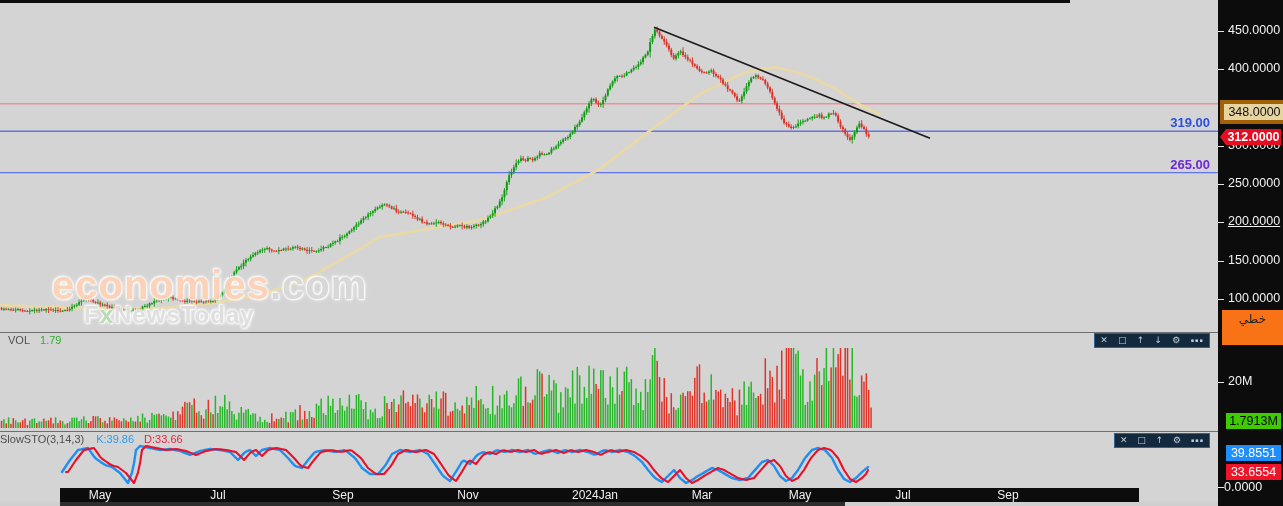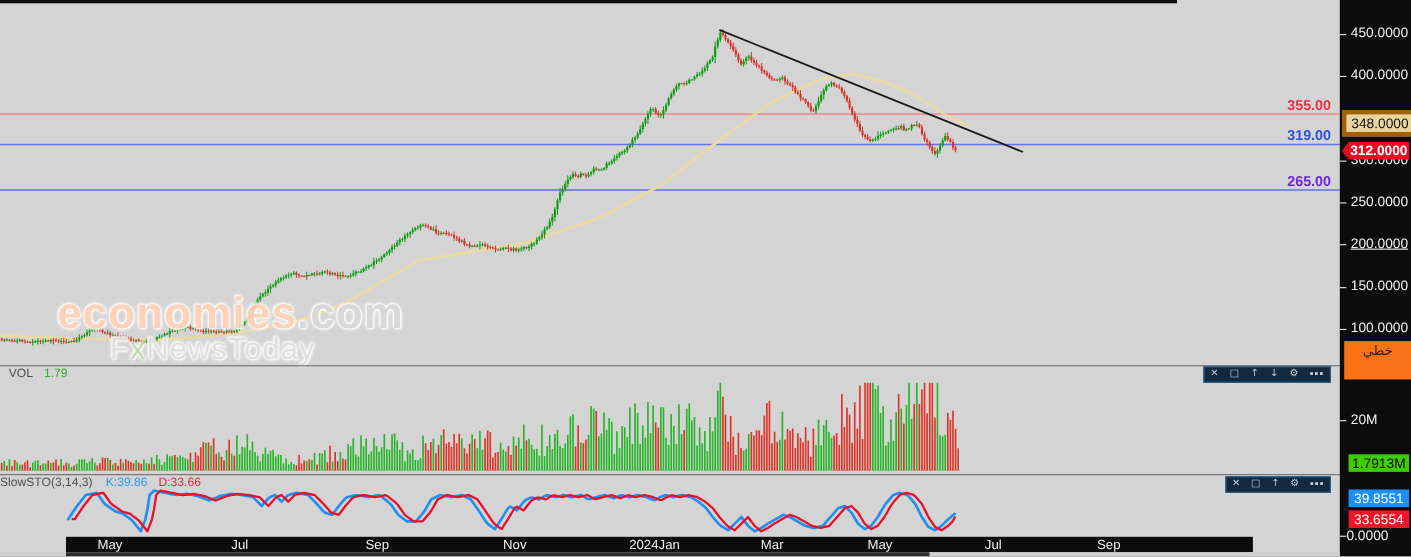--- a/index.html
+++ b/index.html
@@ -5,21 +5,21 @@
   html,body{margin:0;padding:0;background:#9a9a9a;}
   #app{position:relative;width:1283px;height:506px;background:#d4d4d4;overflow:hidden;
        font-family:"Liberation Sans","DejaVu Sans",sans-serif;}
   .abs{position:absolute;}
   #chart-svg{position:absolute;left:0;top:0;}
   .sep{position:absolute;left:0;width:1218px;height:1px;background:#6e6e6e;}
   
   #wm1{left:52px;top:263px;font-size:40px;font-weight:bold;letter-spacing:1px;opacity:.95;
        text-shadow:0 0 2px #fff,0 0 4px #fff,1px 1px 2px #fff,-1px -1px 2px #fff;white-space:nowrap;}
   #wm1 .brand{color:#ffd2b8;} #wm1 .suffix{color:#d9d9d9;}
-  #wm2{left:100px;top:301px;font-size:28px;font-weight:normal;letter-spacing:1px;color:#e0e0e0;opacity:.95;
+  #wm2{left:84px;top:301px;font-size:24px;font-weight:bold;letter-spacing:1px;color:#e0e0e0;opacity:.95;
        text-shadow:0 0 2px #fff,0 0 4px #fff,1px 1px 2px #fff,-1px -1px 2px #fff;white-space:nowrap;}
   #wm2 .wx{color:#b9dcb0;}
   
   .pane-header{font-size:11px;color:#4f4f4f;white-space:nowrap;}
   .pane-header .v-green{color:#2fae2f;margin-left:10px;}
   .pane-header .v-blue{color:#2d9bf0;margin-left:12px;}
   .pane-header .v-red{color:#e8243c;margin-left:10px;}
   
   .hline-label{left:1000px;width:210px;text-align:right;font-size:13px;font-weight:bold;}
   
@@ -1186,21 +1186,20 @@
         <rect x="865.60" y="373.3" width="1.5" height="54.7" fill="#e03328"></rect>
         <rect x="867.95" y="389.9" width="1.5" height="38.1" fill="#e03328"></rect>
         <rect x="870.30" y="407.5" width="1.5" height="20.5" fill="#e03328"></rect>
       </g>
       <g clip-path="url(#cs)">
         <polyline points="62,472.0 64,469.0 66,466.0 68,463.0 70,460.0 72,457.5 74,455.0 76,452.5 78,450.0 80,449.6 82,449.2 84,448.8 86,448.4 88,448.0 90,450.9 92,453.7 94,456.6 96,458.7 98,460.1 100,461.5 102,462.9 104,464.3 106,465.3 108,465.9 110,466.4 112,467.0 114,468.5 116,470.0 118,471.5 120,473.0 122,475.5 124,478.0 126,480.5 128,483.0 130,477.8 132,472.6 134,463.3 136,450.0 138,448.0 140,446.0 142,446.4 144,446.8 146,447.2 148,447.6 150,448.0 152,448.4 154,448.8 156,449.2 158,449.6 160,450.0 162,449.8 164,449.6 166,449.4 168,449.2 170,449.0 172,449.4 174,449.8 176,450.2 178,450.6 180,451.0 182,451.8 184,452.6 186,453.4 188,454.2 190,455.0 192,454.2 194,453.4 196,452.6 198,451.8 200,451.0 202,450.6 204,450.2 206,449.8 208,449.4 210,449.0 212,449.2 214,449.4 216,449.6 218,449.8 220,450.0 222,450.4 224,450.8 226,451.2 228,451.6 230,452.0 232,454.0 234,456.0 236,458.0 238,460.0 240,457.7 242,455.4 244,453.1 246,451.6 248,450.8 250,450.0 252,452.0 254,454.0 256,456.0 258,454.0 260,452.0 262,450.0 264,449.5 266,449.0 268,448.5 270,448.0 272,448.4 274,448.8 276,449.2 278,449.6 280,450.0 282,452.0 284,454.0 286,456.0 288,458.0 290,460.3 292,462.6 294,464.9 296,466.3 298,466.9 300,467.4 302,468.0 304,465.3 306,462.7 308,460.0 310,457.7 312,455.4 314,453.1 316,451.8 318,451.4 320,451.0 322,450.6 324,450.2 326,450.2 328,450.6 330,451.0 332,451.4 334,451.8 336,451.8 338,451.4 340,451.0 342,450.6 344,450.2 346,450.8 348,452.4 350,454.0 352,455.6 354,457.2 356,459.4 358,462.3 360,465.1 362,468.0 364,469.5 366,471.0 368,472.5 370,474.0 372,474.0 374,474.0 376,474.0 378,474.0 380,471.7 382,469.4 384,467.1 386,464.3 388,460.9 390,457.4 392,454.0 394,453.0 396,452.0 398,451.0 400,450.0 402,450.4 404,450.8 406,451.2 408,451.6 410,452.0 412,451.6 414,451.2 416,450.8 418,450.4 420,450.0 422,451.0 424,452.0 426,453.0 428,454.0 430,456.9 432,459.7 434,462.6 436,465.5 438,468.5 440,471.5 442,474.5 444,476.7 446,478.1 448,479.6 450,481.0 452,477.9 454,474.7 456,471.6 458,468.3 460,465.0 462,461.7 464,460.6 466,461.7 468,462.9 470,464.0 472,461.4 474,458.9 476,456.3 478,454.5 480,453.5 482,452.5 484,452.3 486,452.9 488,453.4 490,454.0 492,452.9 494,451.7 496,450.6 498,450.3 500,450.8 502,451.3 504,451.8 506,451.7 508,451.1 510,450.6 512,450.0 514,450.5 516,451.0 518,451.5 520,452.0 522,451.5 524,451.0 526,450.5 528,450.0 530,451.1 532,452.3 534,453.4 536,453.7 538,453.1 540,452.6 542,452.0 544,451.5 546,451.0 548,450.5 550,450.0 552,450.8 554,451.5 556,452.3 558,453.0 560,452.1 562,451.3 564,450.4 566,450.3 568,450.9 570,451.4 572,452.0 574,451.5 576,451.0 578,450.5 580,450.0 582,450.5 584,451.0 586,451.5 588,452.0 590,452.9 592,453.7 594,454.6 596,454.4 598,453.2 600,452.0 602,451.2 604,450.4 606,450.3 608,450.9 610,451.4 612,452.0 614,451.5 616,451.0 618,450.5 620,450.0 622,450.5 624,451.0 626,451.5 628,452.0 630,453.1 632,454.3 634,455.4 636,456.9 638,458.6 640,460.3 642,462.0 644,464.7 646,467.3 648,470.0 650,472.3 652,474.6 654,476.9 656,478.6 658,479.7 660,480.9 662,482.0 664,480.0 666,478.0 668,476.0 670,474.0 672,472.0 674,470.0 676,472.7 678,475.3 680,478.0 682,479.7 684,481.3 686,483.0 688,482.0 690,481.0 692,480.0 694,478.7 696,477.3 698,476.0 700,474.9 702,473.7 704,472.6 706,471.4 708,470.3 710,469.1 712,468.0 714,468.7 716,469.3 718,470.0 720,471.1 722,472.3 724,473.4 726,474.6 728,475.7 730,476.9 732,478.0 734,478.5 736,479.0 738,479.5 740,480.0 742,479.5 744,479.0 746,478.5 748,478.0 750,475.7 752,473.4 754,471.1 756,468.9 758,466.6 760,464.3 762,462.0 764,461.3 766,460.7 768,460.0 770,462.0 772,464.0 774,466.0 776,469.3 778,472.7 780,476.0 782,477.7 784,479.3 786,481.0 788,480.0 790,479.0 792,478.0 794,475.3 796,472.7 798,470.0 800,466.6 802,463.1 804,459.7 806,456.9 808,454.6 810,452.3 812,450.0 814,449.3 816,448.7 818,448.0 820,448.6 822,449.1 824,449.7 826,451.1 828,453.4 830,455.7 832,458.0 834,462.0 836,466.0 838,470.0 840,473.0 842,476.0 844,479.0 846,480.0 848,481.0 850,482.0 852,480.7 854,479.3 856,478.0 858,476.0 860,474.0 862,472.0 864,470.4 866,468.7 868,467.1" fill="none" stroke="#1f8ff2" stroke-width="2.4" stroke-linecap="round" stroke-linejoin="round"></polyline>
         <polyline points="66,472.0 68,472.0 70,469.0 72,466.0 74,463.0 76,460.0 78,457.5 80,455.0 82,452.5 84,450.0 86,449.6 88,449.2 90,448.8 92,448.4 94,448.0 96,450.9 98,453.7 100,456.6 102,458.7 104,460.1 106,461.5 108,462.9 110,464.3 112,465.3 114,465.9 116,466.4 118,467.0 120,468.5 122,470.0 124,471.5 126,473.0 128,475.5 130,478.0 132,480.5 134,483.0 136,477.8 138,472.6 140,463.3 142,450.0 144,448.0 146,446.0 148,446.4 150,446.8 152,447.2 154,447.6 156,448.0 158,448.4 160,448.8 162,449.2 164,449.6 166,450.0 168,449.8 170,449.6 172,449.4 174,449.2 176,449.0 178,449.4 180,449.8 182,450.2 184,450.6 186,451.0 188,451.8 190,452.6 192,453.4 194,454.2 196,455.0 198,454.2 200,453.4 202,452.6 204,451.8 206,451.0 208,450.6 210,450.2 212,449.8 214,449.4 216,449.0 218,449.2 220,449.4 222,449.6 224,449.8 226,450.0 228,450.4 230,450.8 232,451.2 234,451.6 236,452.0 238,454.0 240,456.0 242,458.0 244,460.0 246,457.7 248,455.4 250,453.1 252,451.6 254,450.8 256,450.0 258,452.0 260,454.0 262,456.0 264,454.0 266,452.0 268,450.0 270,449.5 272,449.0 274,448.5 276,448.0 278,448.4 280,448.8 282,449.2 284,449.6 286,450.0 288,452.0 290,454.0 292,456.0 294,458.0 296,460.3 298,462.6 300,464.9 302,466.3 304,466.9 306,467.4 308,468.0 310,465.3 312,462.7 314,460.0 316,457.7 318,455.4 320,453.1 322,451.8 324,451.4 326,451.0 328,450.6 330,450.2 332,450.2 334,450.6 336,451.0 338,451.4 340,451.8 342,451.8 344,451.4 346,451.0 348,450.6 350,450.2 352,450.8 354,452.4 356,454.0 358,455.6 360,457.2 362,459.4 364,462.3 366,465.1 368,468.0 370,469.5 372,471.0 374,472.5 376,474.0 378,474.0 380,474.0 382,474.0 384,474.0 386,471.7 388,469.4 390,467.1 392,464.3 394,460.9 396,457.4 398,454.0 400,453.0 402,452.0 404,451.0 406,450.0 408,450.4 410,450.8 412,451.2 414,451.6 416,452.0 418,451.6 420,451.2 422,450.8 424,450.4 426,450.0 428,451.0 430,452.0 432,453.0 434,454.0 436,456.9 438,459.7 440,462.6 442,465.5 444,468.5 446,471.5 448,474.5 450,476.7 452,478.1 454,479.6 456,481.0 458,477.9 460,474.7 462,471.6 464,468.3 466,465.0 468,461.7 470,460.6 472,461.7 474,462.9 476,464.0 478,461.4 480,458.9 482,456.3 484,454.5 486,453.5 488,452.5 490,452.3 492,452.9 494,453.4 496,454.0 498,452.9 500,451.7 502,450.6 504,450.3 506,450.8 508,451.3 510,451.8 512,451.7 514,451.1 516,450.6 518,450.0 520,450.5 522,451.0 524,451.5 526,452.0 528,451.5 530,451.0 532,450.5 534,450.0 536,451.1 538,452.3 540,453.4 542,453.7 544,453.1 546,452.6 548,452.0 550,451.5 552,451.0 554,450.5 556,450.0 558,450.8 560,451.5 562,452.3 564,453.0 566,452.1 568,451.3 570,450.4 572,450.3 574,450.9 576,451.4 578,452.0 580,451.5 582,451.0 584,450.5 586,450.0 588,450.5 590,451.0 592,451.5 594,452.0 596,452.9 598,453.7 600,454.6 602,454.4 604,453.2 606,452.0 608,451.2 610,450.4 612,450.3 614,450.9 616,451.4 618,452.0 620,451.5 622,451.0 624,450.5 626,450.0 628,450.5 630,451.0 632,451.5 634,452.0 636,453.1 638,454.3 640,455.4 642,456.9 644,458.6 646,460.3 648,462.0 650,464.7 652,467.3 654,470.0 656,472.3 658,474.6 660,476.9 662,478.6 664,479.7 666,480.9 668,482.0 670,480.0 672,478.0 674,476.0 676,474.0 678,472.0 680,470.0 682,472.7 684,475.3 686,478.0 688,479.7 690,481.3 692,483.0 694,482.0 696,481.0 698,480.0 700,478.7 702,477.3 704,476.0 706,474.9 708,473.7 710,472.6 712,471.4 714,470.3 716,469.1 718,468.0 720,468.7 722,469.3 724,470.0 726,471.1 728,472.3 730,473.4 732,474.6 734,475.7 736,476.9 738,478.0 740,478.5 742,479.0 744,479.5 746,480.0 748,479.5 750,479.0 752,478.5 754,478.0 756,475.7 758,473.4 760,471.1 762,468.9 764,466.6 766,464.3 768,462.0 770,461.3 772,460.7 774,460.0 776,462.0 778,464.0 780,466.0 782,469.3 784,472.7 786,476.0 788,477.7 790,479.3 792,481.0 794,480.0 796,479.0 798,478.0 800,475.3 802,472.7 804,470.0 806,466.6 808,463.1 810,459.7 812,456.9 814,454.6 816,452.3 818,450.0 820,449.3 822,448.7 824,448.0 826,448.6 828,449.1 830,449.7 832,451.1 834,453.4 836,455.7 838,458.0 840,462.0 842,466.0 844,470.0 846,473.0 848,476.0 850,479.0 852,480.0 854,481.0 856,482.0 858,480.7 860,479.3 862,478.0 864,476.0 866,474.0 868,470.2" fill="none" stroke="#e6112b" stroke-width="2.1" stroke-linecap="round" stroke-linejoin="round"></polyline>
       </g>
     </svg>
 
-  <div class="abs hline-label" style="top: 87.7429px; color: rgb(232, 48, 74);">355.00</div>
   <div class="abs hline-label" style="top: 115.309px; color: rgb(43, 80, 221);">319.00</div>
   <div class="abs hline-label" style="top: 156.657px; color: #6d28d9;">265.00</div>
 
   <div id="wm1" class="abs"><span class="brand">economies</span><span class="suffix">.com</span></div>
   <div id="wm2" class="abs"><span>F</span><span class="wx">x</span><span>NewsToday</span></div>
 
   <div class="sep" style="top:332px"></div>
   <div class="sep" style="top:431px"></div>
 
   <div class="abs pane-header" style="left:8px;top:334px">

